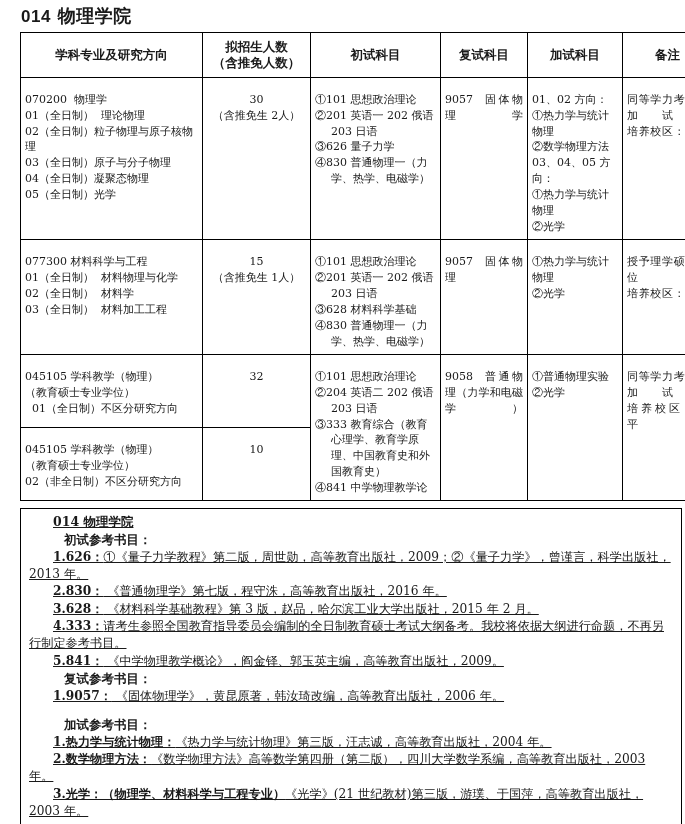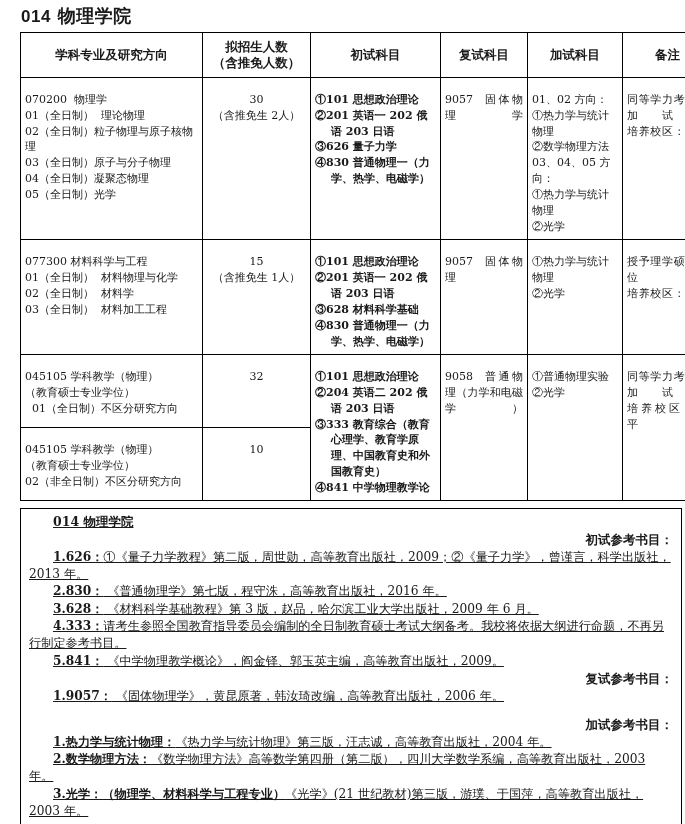--- a/index.html
+++ b/index.html
@@ -52,21 +52,21 @@
   table.plan thead th {
     text-align: center;
     vertical-align: middle;
     font-weight: bold;
     font-size: 12.5px;
     padding: 6px 2px;
     line-height: 1.25;
   }
   td.c-direction   { width: 177px; }
   td.c-quota       { width: 103px; text-align: center; vertical-align: middle; }
-  td.c-first       { width: 125px; font-weight: bold; }
+  td.c-first       { width: 125px; }
   td.c-second      { width: 82px; text-align: justify; text-align-last: justify; margin-left: 9px; }
   td.c-extra       { width: 90px; }
   td.c-remark      { width: 85px; text-align: justify; text-align-last: justify; }
 
   .ln { display: block; white-space: pre-wrap; }
   .hang { display: block; padding-left: 1.45em; text-indent: -1.45em; }
 
   
   .refbox {
     border: 1px solid #000;
@@ -80,21 +80,20 @@
   .ref-head {
     font-weight: bold;
     text-decoration: underline;
     margin-left: 24px;
     font-size: 12.5px;
   }
   .ref-sub {
     font-weight: bold;
     margin-left: 35px;
     font-size: 12.5px;
-    text-align: right;
   }
   .ref-item {
     text-indent: 24px;
     margin: 0;
     text-decoration: underline;
   }
   .ref-item b { font-weight: bold; }
   .ref-gap { height: 11px; }
 </style>
 </head>
@@ -236,21 +235,21 @@
     <div class="ref-head">014 物理学院</div>
     <div class="ref-sub">初试参考书目：</div>
 
     <p class="ref-item">
       <b>1.626：</b><span>①《量子力学教程》第二版，周世勋，高等教育出版社，2009；②《量子力学》，曾谨言，科学出版社，2013 年。</span>
     </p>
     <p class="ref-item">
       <b>2.830：</b><span> 《普通物理学》第七版，程守洙，高等教育出版社，2016 年。</span>
     </p>
     <p class="ref-item">
-      <b>3.628：</b><span> 《材料科学基础教程》第 3 版，赵品，哈尔滨工业大学出版社，2009 年 6 月。</span>
+      <b>3.628：</b><span> 《材料科学基础教程》第 3 版，赵品，哈尔滨工业大学出版社，2015 年 2 月。</span>
     </p>
     <p class="ref-item">
       <b>4.333：</b><span>请考生参照全国教育指导委员会编制的全日制教育硕士考试大纲备考。我校将依据大纲进行命题，不再另行制定参考书目。</span>
     </p>
     <p class="ref-item">
       <b>5.841：</b><span> 《中学物理教学概论》，阎金铎、郭玉英主编，高等教育出版社，2009。</span>
     </p>
 
     <div class="ref-sub">复试参考书目：</div>
     <p class="ref-item">

